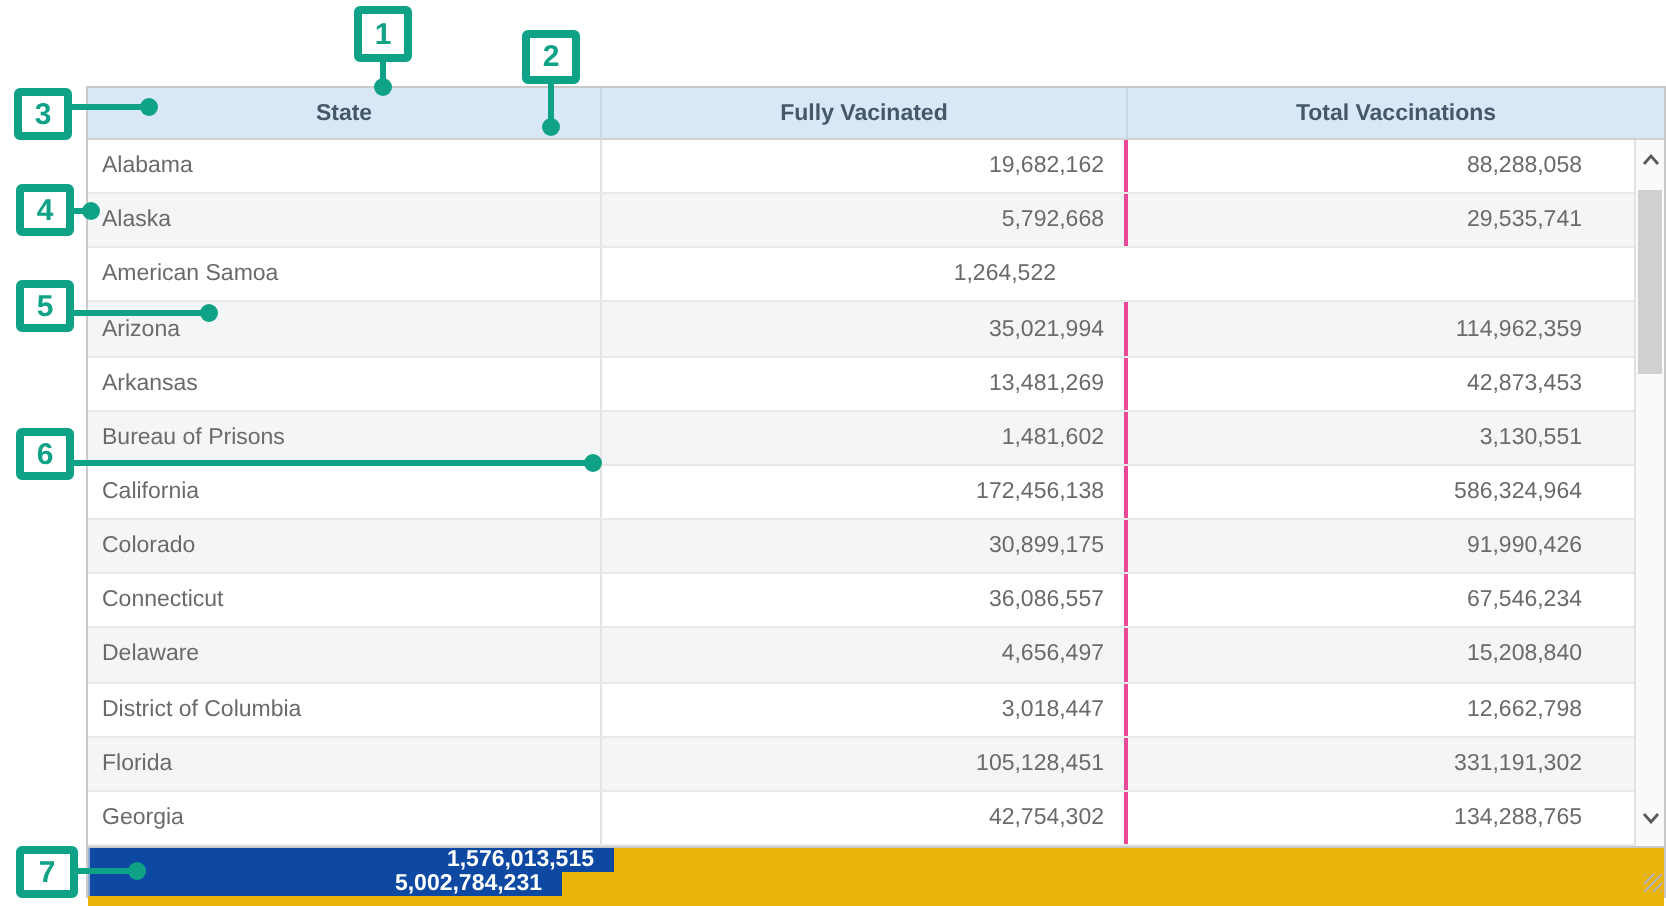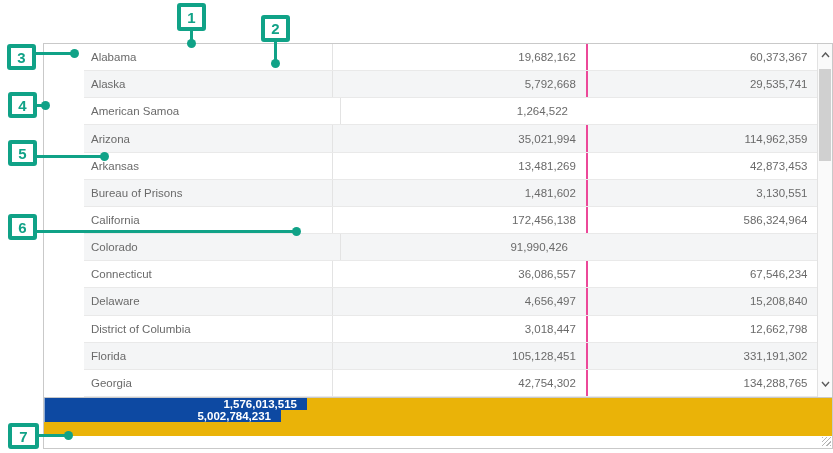--- a/index.html
+++ b/index.html
@@ -9,21 +9,21 @@
 
   
   .vtable { position:absolute; left:43px; top:43px; right:0; height:406px;
     border:1px solid #c9c9c9; background:#fff; }
   .thead { display:flex; height:26px; background:#d9e8f6; border-bottom:1px solid #d2d2d2; }
   .th { font-size:11.5px; font-weight:bold; color:#44576b; display:flex;
     align-items:center; justify-content:center; }
   .th.c1 { width:257px; border-right:1px solid #c8d7e6; }
   .th.c2 { width:263px; border-right:1px solid #c8d7e6; }
   .th.c3 { flex:1; }
-  .tbody { position:relative; height:353px; display:flex; flex-direction:column;margin-left:40px; }
+  .tbody { position:relative; height:353px; display:flex; flex-direction:column; }
   .row { flex:1; display:flex; align-items:stretch; border-bottom:1px solid #e9e9e9;
     background:#fff; }
   .row:last-child { border-bottom:none; }
   .row:nth-child(even) { background:#f4f5f6; }
   .cell { font-size:11.5px; color:#6a6a6a; display:flex; align-items:center; }
   .cell.state { width:257px; padding-left:7px; border-right:1px solid #e3e3e3; }
   .cell.num  { justify-content:flex-end; padding-right:10px; }
   .cell.num.f { width:263px; border-right:2px solid #ec4899; }
   .cell.num.t { width:237px; }
   .rowspacer { width:15px; }
@@ -86,27 +86,32 @@
   #cl7 { left:38px;  top:434px; width:28px; height:3px; }
   #cd7 { left:64px;  top:431px; }
 </style>
 </head>
 <body>
 
 <div class="stage">
 
   <div class="vtable">
 
+    <div class="thead">
+      <div class="th c1">State</div>
+      <div class="th c2">Fully Vacinated</div>
+      <div class="th c3">Total Vaccinations</div>
+    </div>
 
     <div class="tbody">
 
       <div class="row">
           <div class="cell state">Alabama</div>
           <div class="cell num f">19,682,162</div>
-          <div class="cell num t">60,373,367</div>
+          <div class="cell num t">88,288,058</div>
           <div class="rowspacer"></div>
         </div>
         <div class="row">
           <div class="cell state">Alaska</div>
           <div class="cell num f">5,792,668</div>
           <div class="cell num t">29,535,741</div>
           <div class="rowspacer"></div>
         </div>
         <div class="row">
           <div class="cell state">American Samoa</div>
@@ -132,20 +137,21 @@
           <div class="rowspacer"></div>
         </div>
         <div class="row">
           <div class="cell state">California</div>
           <div class="cell num f">172,456,138</div>
           <div class="cell num t">586,324,964</div>
           <div class="rowspacer"></div>
         </div>
         <div class="row">
           <div class="cell state">Colorado</div>
+          <div class="cell num f">30,899,175</div>
           <div class="cell num t">91,990,426</div>
           <div class="rowspacer"></div>
         </div>
         <div class="row">
           <div class="cell state">Connecticut</div>
           <div class="cell num f">36,086,557</div>
           <div class="cell num t">67,546,234</div>
           <div class="rowspacer"></div>
         </div>
         <div class="row">

